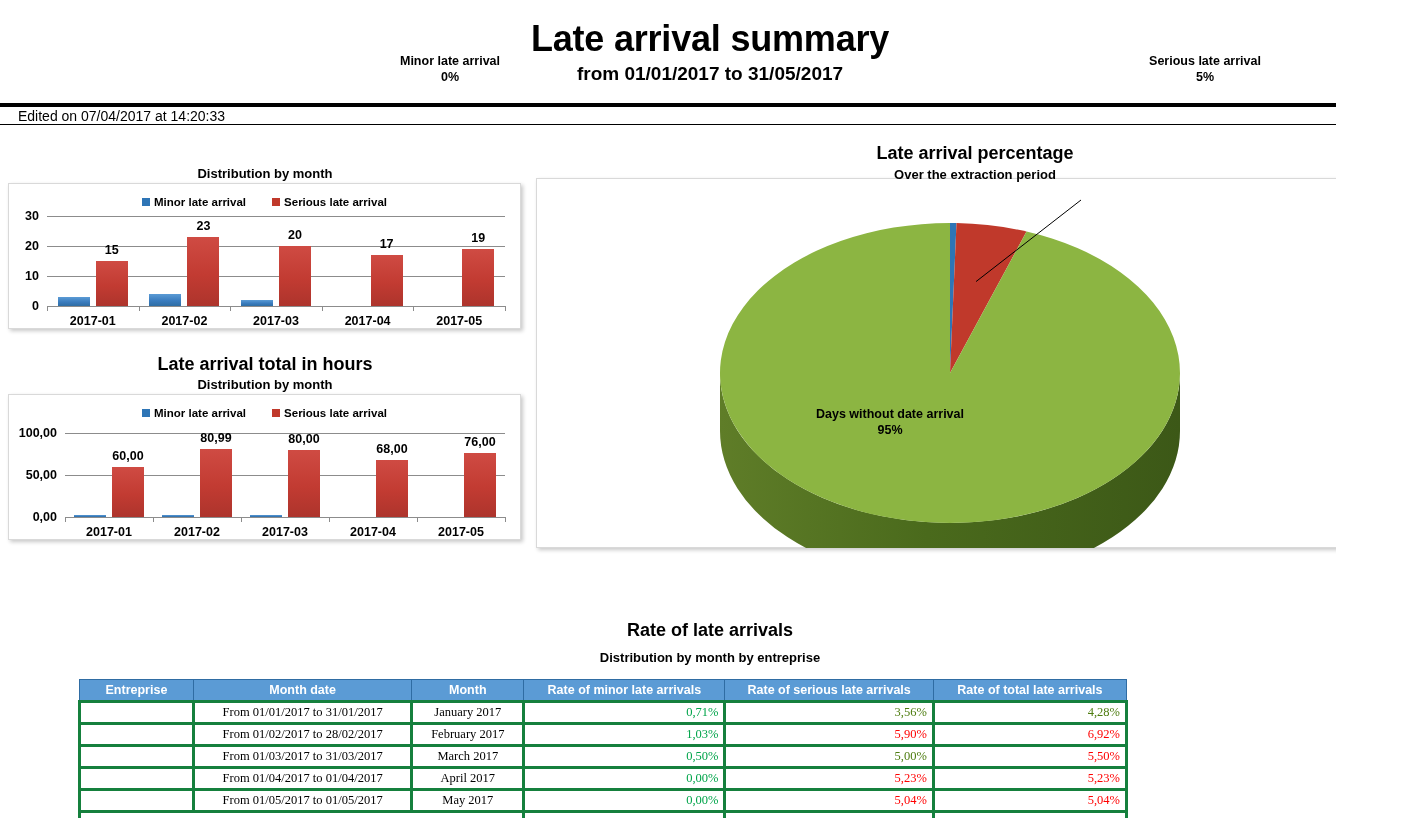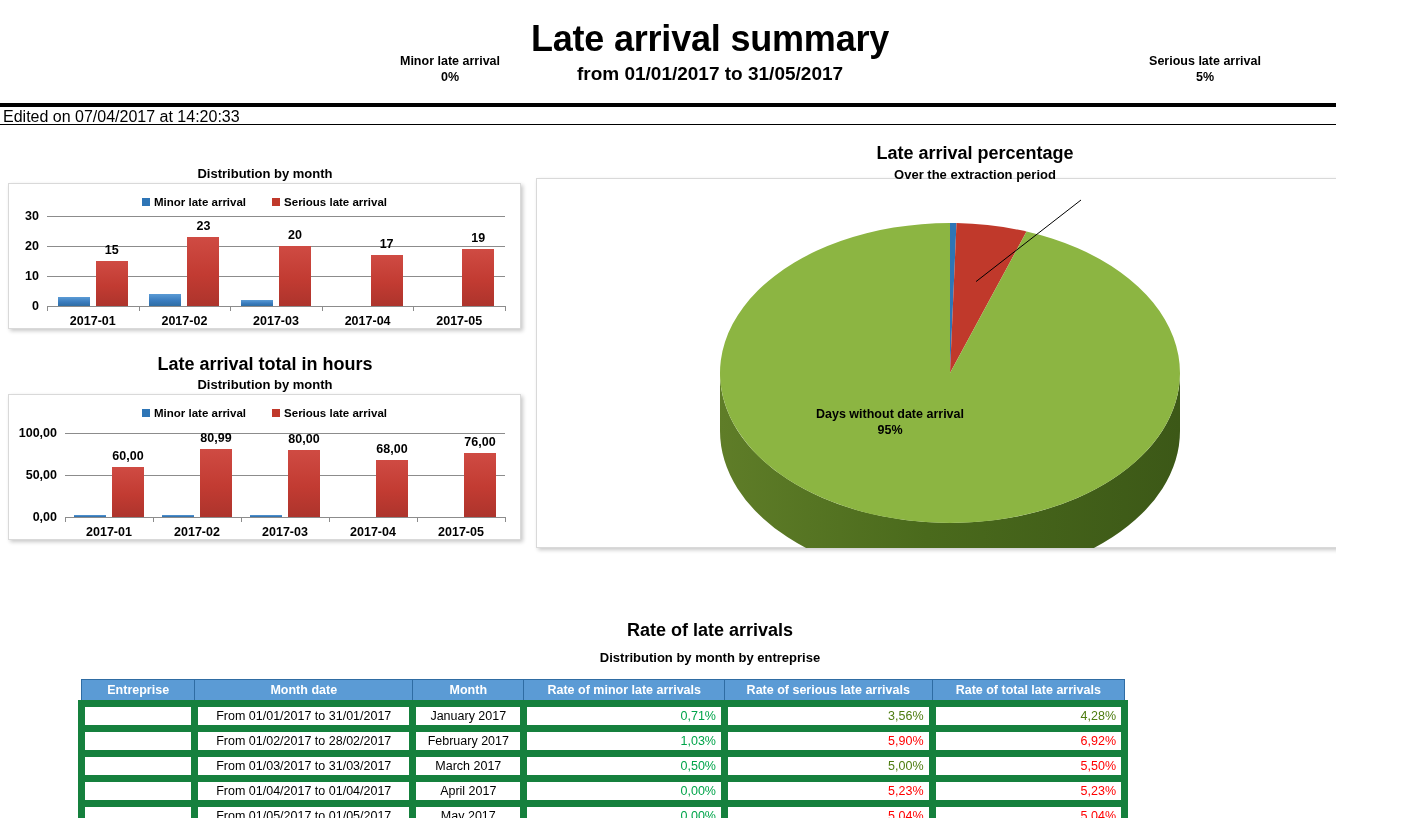--- a/index.html
+++ b/index.html
@@ -28,22 +28,22 @@
   #report-subtitle {
     position: absolute; top: 63px; left: 0; width: 1420px;
     text-align: center;
     font-size: 19px; font-weight: bold;
   }
   #header-rule {
     position: absolute; top: 103px; left: 0; width: 1420px; height: 4px;
     background: #000000;
   }
   #edited-line {
-    position: absolute; top: 108px; left: 3px;
-    font-size: 16px;
+    position: absolute; top: 108px; left: 18px;
+    font-size: 14px;
   }
   #edited-underline {
     position: absolute; top: 124px; left: 0; width: 1420px; height: 1px;
     background: #000000;
   }
 
   
   .panel {
     position: absolute;
     background: #ffffff;
@@ -124,25 +124,26 @@
     background: #5b9bd5;
     color: #ffffff;
     font-weight: bold;
     text-align: center;
     border: 1px solid #2f6ca3;
     padding: 3px 4px;
     height: 22px;
     white-space: nowrap;
   }
   #rate-table td {
-    border: 7px solid #15803d;
+    border: 3px solid #15803d;
     padding: 2px 5px;
     height: 19px;
     background: #ffffff;
     white-space: nowrap;
+    font-family: Liberation Serif, serif;
   }
   td.c-ent { width: 112px; }
   td.c-date { text-align: center; width: 215px; }
   td.c-month { text-align: center; width: 110px; }
   td.c-num { text-align: right; }
   tr.total-row td {
     background: #5b9bd5;
     color: #ffffff;
     font-weight: bold;
   }

